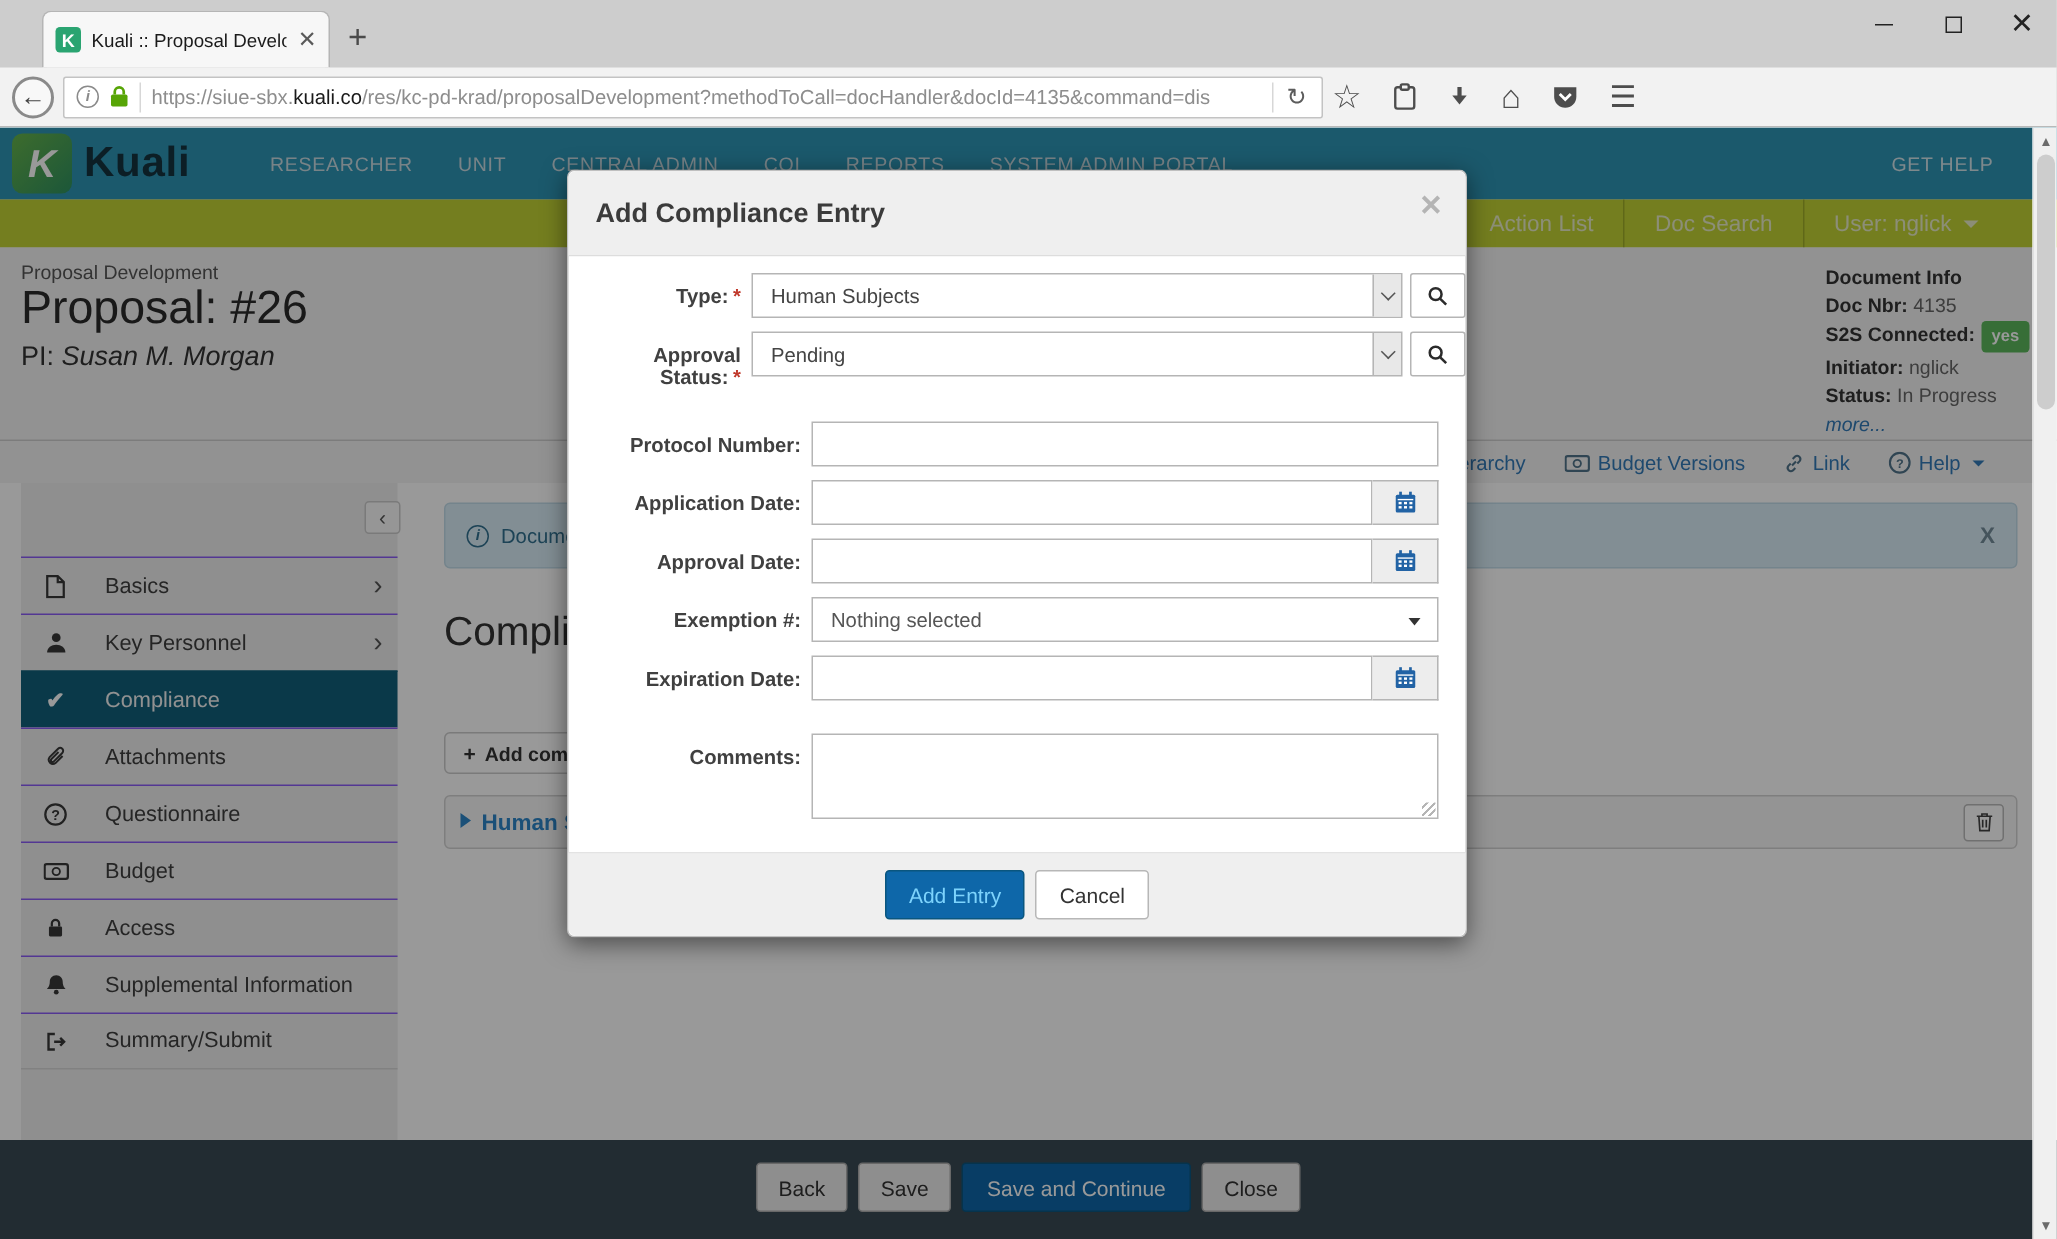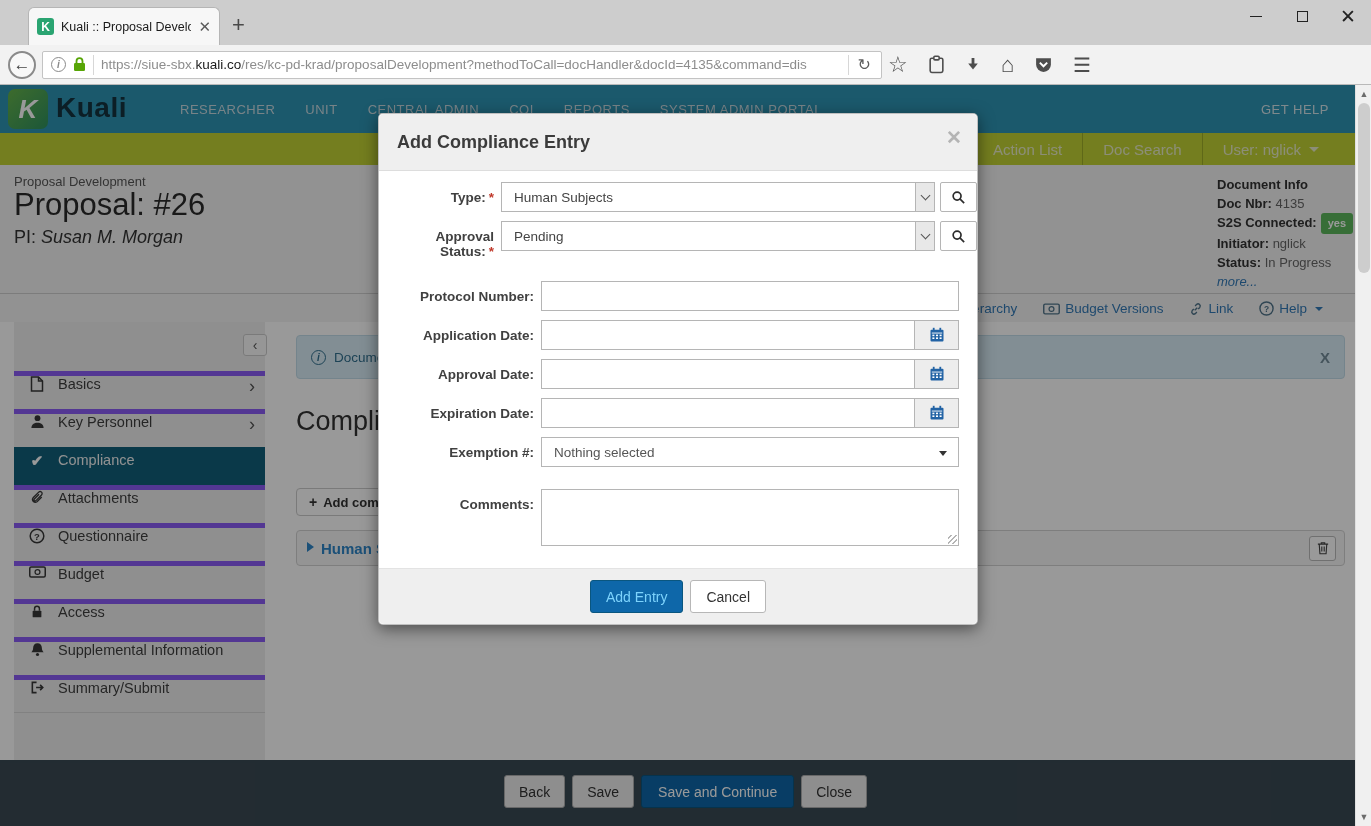--- a/index.html
+++ b/index.html
@@ -85,22 +85,22 @@
     border-right:4px solid transparent; border-top:4px solid #337ab7; margin-left:3px; }
 
   #contentband { position:absolute; left:0; top:237px; width:100%; height:438px; background:#fff; }
 
   
   #sidebar { position:absolute; left:14px; top:0; width:251px; height:438px; background:#efefef; }
   .collapse-btn { position:absolute; right:-2px; top:12px; width:24px; height:22px; background:#fbfbfb;
     border:1px solid #ccc; border-radius:3px; display:flex; align-items:center; justify-content:center;
     color:#555; font-size:14px; }
   .navlist { position:absolute; left:0; top:49px; width:100%; }
-  .navrow { height:38px; display:flex; align-items:flex-start; padding:0 10px 0 14px; gap:12px;
-    border-top:5px solid #8b5cf6; font-size:14.5px; color:#3f3f3f; background:#efefef; }
+  .navrow { height:38px; display:flex; align-items:center; padding:0 10px 0 14px; gap:24px;
+    border-top:1px solid #8b5cf6; font-size:14.5px; color:#3f3f3f; background:#efefef; }
   .navrow:last-child { border-bottom:1px solid #d7d7d7; }
   .navrow .nicon { width:18px; display:flex; justify-content:center; align-items:center; }
   .navrow .nlabel { flex:1; }
   .navrow .chev { color:#555; font-size:18px; }
   .navrow.selected { background:#11607b; color:#f2f2f2; border-top-color:#11607b; }
   .checkglyph { font-size:15px; font-weight:bold; color:#383838; }
   .navrow.selected .checkglyph { color:#fff; }
 
   
   #alertbar { position:absolute; left:296px; top:13px; width:1049px; height:44px; background:#d9edf7;
@@ -526,20 +526,30 @@
                   <rect x="3.4" y="10.4" width="2" height="1.6"></rect>
                   <rect x="7" y="10.4" width="2" height="1.6"></rect>
                   <rect x="10.6" y="10.4" width="2" height="1.6"></rect>
                 </g>
             </svg>
           </span>
         </div>
       </div>
 
       <div class="mrow">
+        <div class="mlabel">Exemption #:</div>
+        <div class="mctrl">
+          <div class="ddbtn">
+            <span>Nothing selected</span>
+            <span class="dd-caret"></span>
+          </div>
+        </div>
+      </div>
+
+      <div class="mrow">
         <div class="mlabel">Expiration Date:</div>
         <div class="mctrl">
           <input class="txt short" style="">
           <span class="cal-addon">
             <svg width="16" height="16" viewBox="0 0 16 16">
               <rect x="1.5" y="2.8" width="13" height="11.8" rx="1" fill="#2263a5"></rect>
               <rect x="3.8" y="0.8" width="1.8" height="3.2" fill="#2263a5"></rect>
                 <rect x="10.4" y="0.8" width="1.8" height="3.2" fill="#2263a5"></rect>
               <rect x="2.8" y="5.6" width="10.4" height="0.9" fill="#fff"></rect>
               <g fill="#fff">
@@ -548,30 +558,20 @@
                   <rect x="10.6" y="7.6" width="2" height="1.6"></rect>
                   <rect x="3.4" y="10.4" width="2" height="1.6"></rect>
                   <rect x="7" y="10.4" width="2" height="1.6"></rect>
                   <rect x="10.6" y="10.4" width="2" height="1.6"></rect>
                 </g>
             </svg>
           </span>
         </div>
       </div>
 
-      <div class="mrow">
-        <div class="mlabel">Exemption #:</div>
-        <div class="mctrl">
-          <div class="ddbtn">
-            <span>Nothing selected</span>
-            <span class="dd-caret"></span>
-          </div>
-        </div>
-      </div>
-
       <div class="mrow gap-before">
         <div class="mlabel">Comments:</div>
         <div class="mctrl">
           <span class="mtextarea">
             <textarea style=""></textarea>
             <span class="resize-grip"></span>
           </span>
         </div>
       </div>
 

